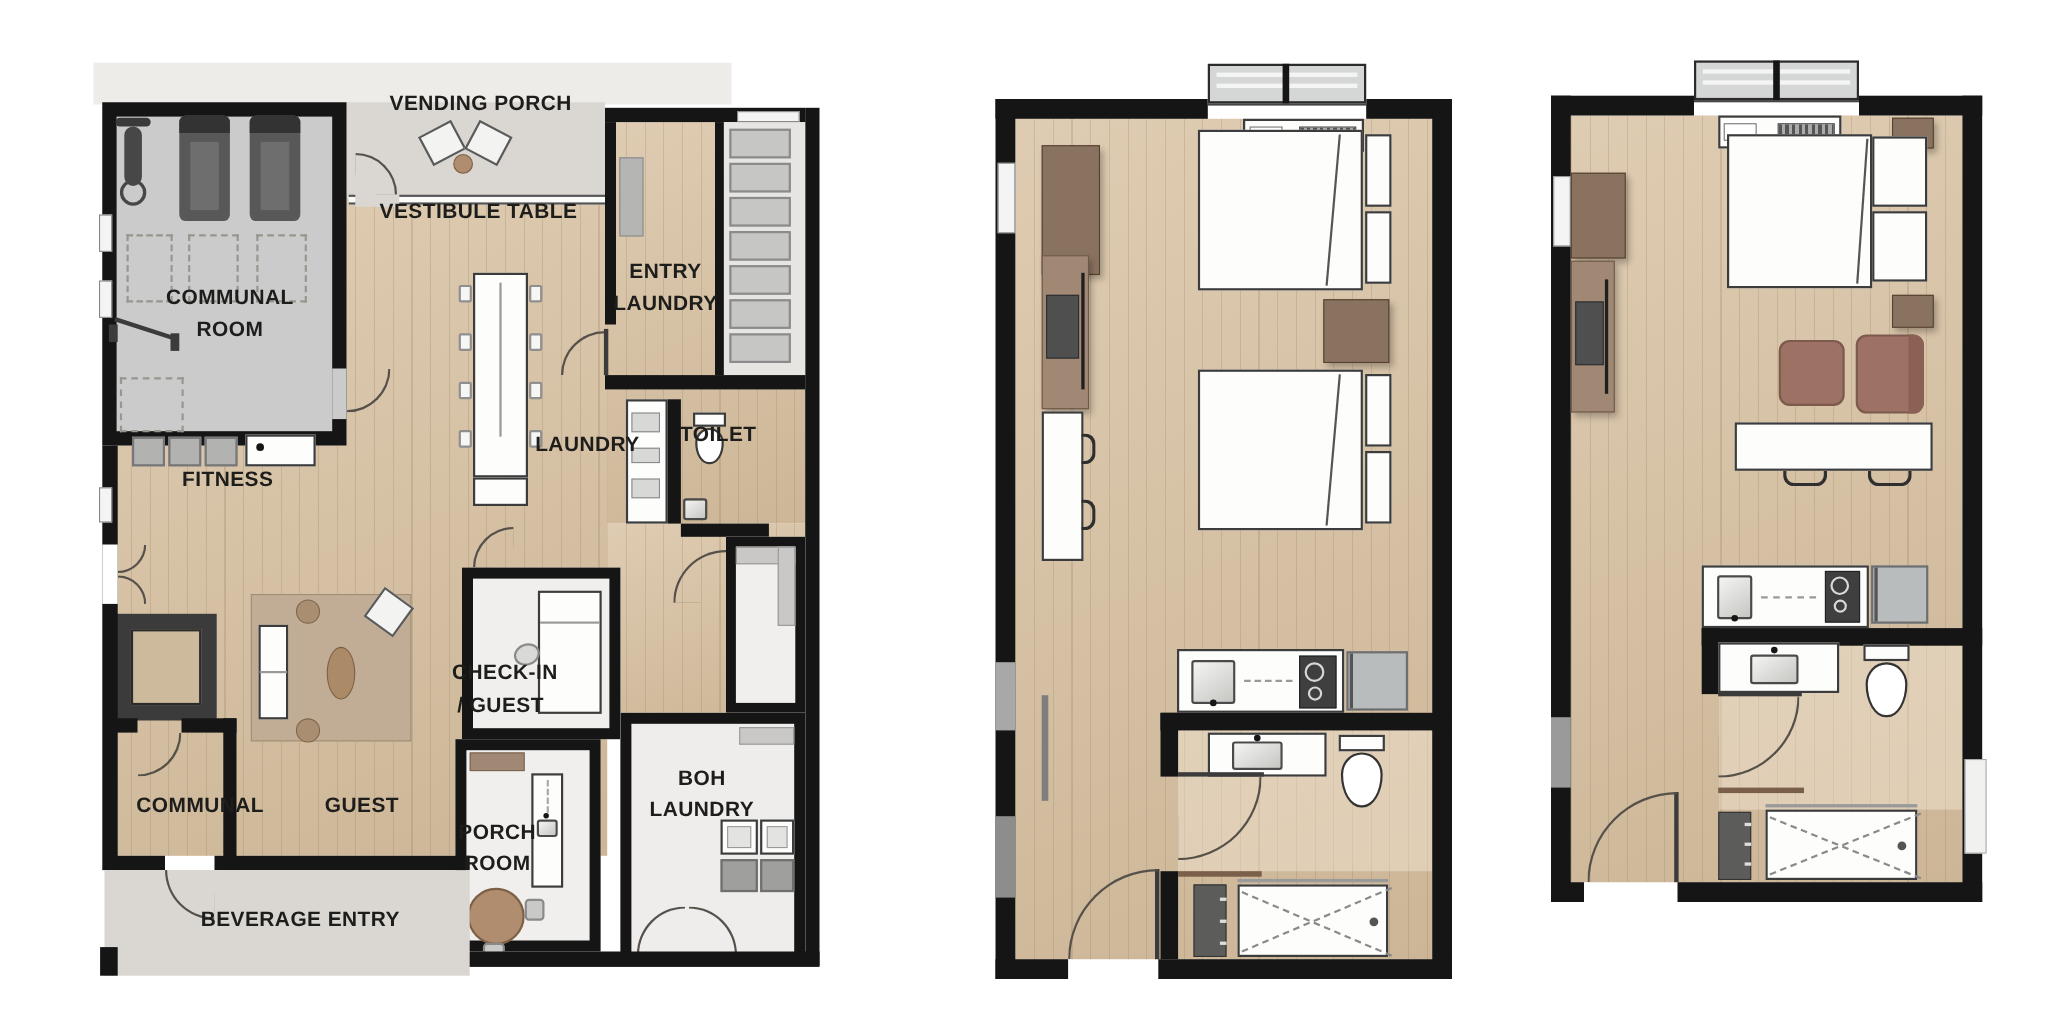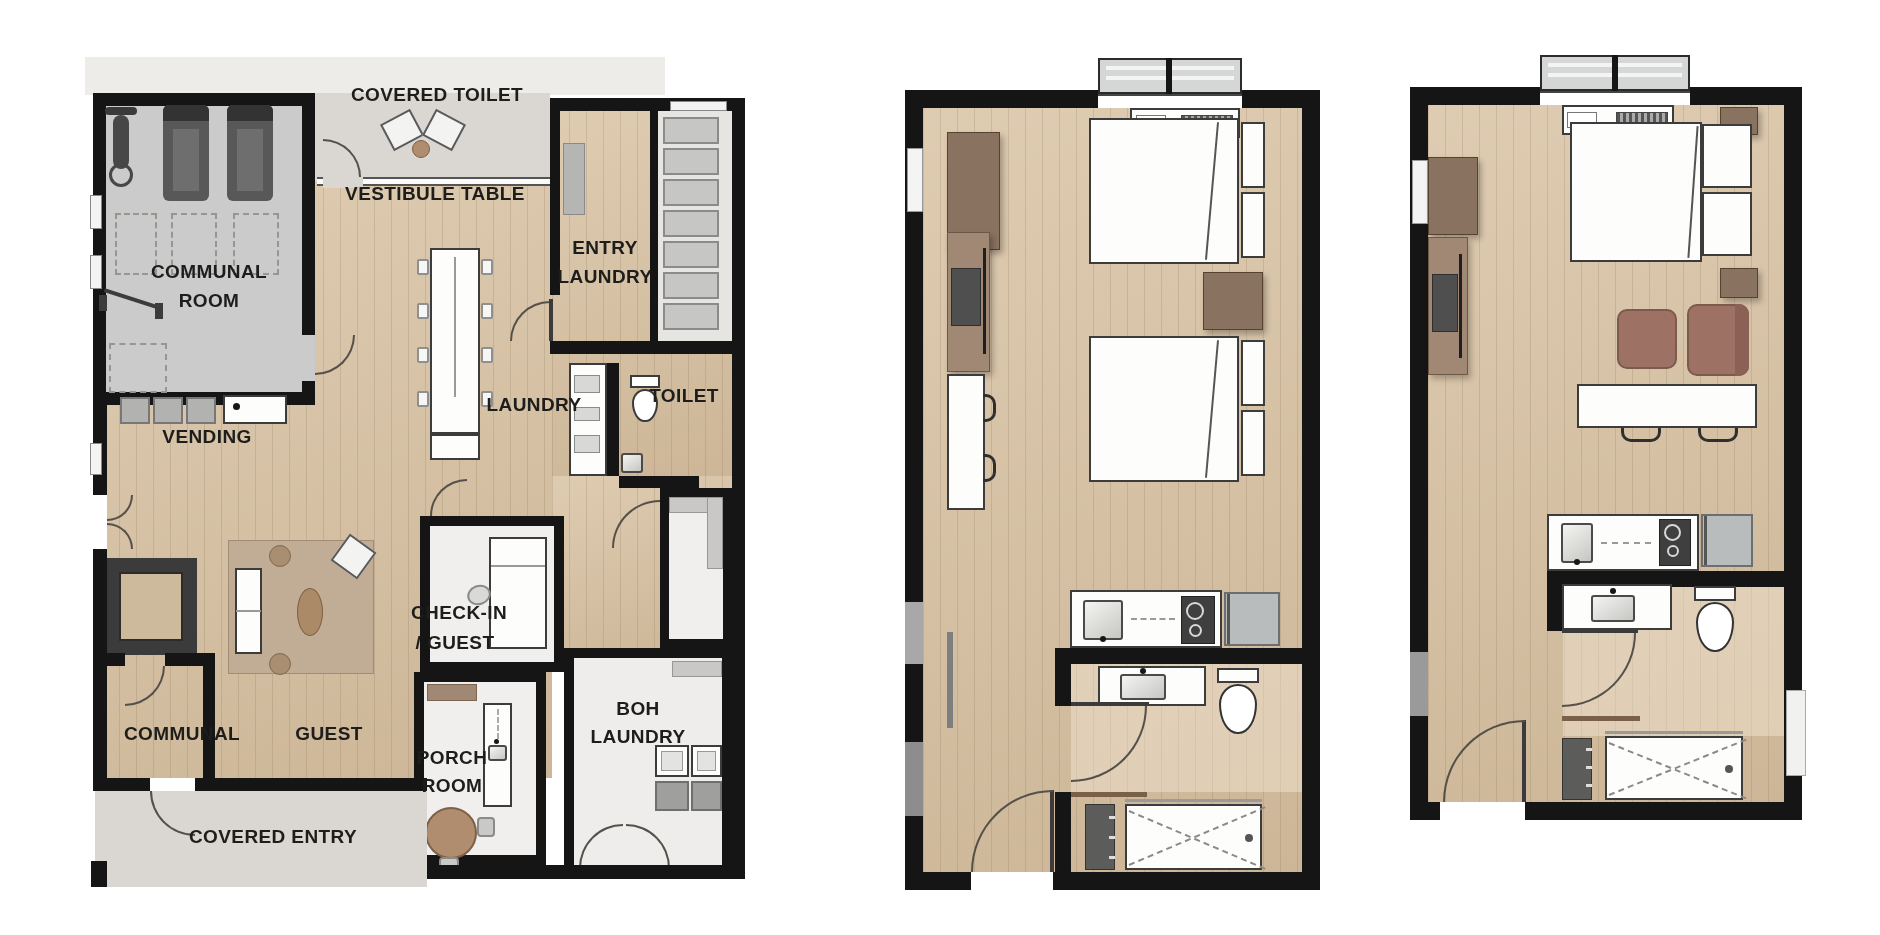--- a/index.html
+++ b/index.html
@@ -187,38 +187,38 @@
     <div class="winline" style="left:5px;top:210px;width:10px;height:32px;border:1px solid #888"></div>
     <div class="winline" style="left:5px;top:398px;width:10px;height:30px;border:1px solid #888"></div>
     <div class="wall" style="left:10px;top:733px;width:55px;height:13px"></div>
     <div class="wall" style="left:110px;top:733px;width:232px;height:13px"></div>
     <div class="wall" style="left:329px;top:820px;width:331px;height:14px"></div>
 
     <div class="concrete" style="left:10px;top:746px;width:332px;height:96px"></div>
     <div class="arc bl" style="left:65px;top:746px;width:45px;height:45px"></div>
     <div class="wall" style="left:6px;top:816px;width:16px;height:26px"></div>
 
-    <div class="label" style="left:352px;top:50px">COVERED TOILET</div>
+    <div class="label" style="left:352px;top:50px">VENDING PORCH</div>
     <div class="label" style="left:350px;top:149px">VESTIBULE TABLE</div>
     <div class="label" style="left:124px;top:227px">COMMUNAL</div>
     <div class="label" style="left:124px;top:256px">ROOM</div>
     <div class="label" style="left:520px;top:203px">ENTRY</div>
     <div class="label" style="left:520px;top:232px">LAUNDRY</div>
     <div class="label" style="left:449px;top:360px">LAUNDRY</div>
-    <div class="label" style="left:599px;top:351px">TOILET</div>
-    <div class="label" style="left:122px;top:392px">VENDING</div>
+    <div class="label" style="left:568px;top:351px">TOILET</div>
+    <div class="label" style="left:122px;top:392px">FITNESS</div>
     <div class="label" style="left:374px;top:568px">CHECK-IN</div>
     <div class="label" style="left:370px;top:598px">/ GUEST</div>
     <div class="label" style="left:97px;top:689px">COMMUNAL</div>
     <div class="label" style="left:244px;top:689px">GUEST</div>
     <div class="label" style="left:367px;top:713px">PORCH</div>
     <div class="label" style="left:367px;top:741px">ROOM</div>
     <div class="label" style="left:553px;top:664px">BOH</div>
     <div class="label" style="left:553px;top:692px">LAUNDRY</div>
-    <div class="label" style="left:188px;top:792px">COVERED ENTRY</div>
+    <div class="label" style="left:188px;top:792px">BEVERAGE ENTRY</div>
   </div>
 
   <div class="plan" id="plan-double-queen" style="left:893px;top:42px;width:447px;height:870px">
 
     <div class="floor-wood" style="left:30px;top:66px;width:379px;height:764px"></div>
     <div class="abs" style="left:178px;top:622px;width:231px;height:128px;background:rgba(255,246,232,.35)"></div>
 
     <div class="wall" style="left:12px;top:48px;width:193px;height:18px"></div>
     <div class="wall" style="left:349px;top:48px;width:78px;height:18px"></div>
     <div class="abs" style="left:205px;top:48px;width:144px;height:6px;background:#444"></div>

